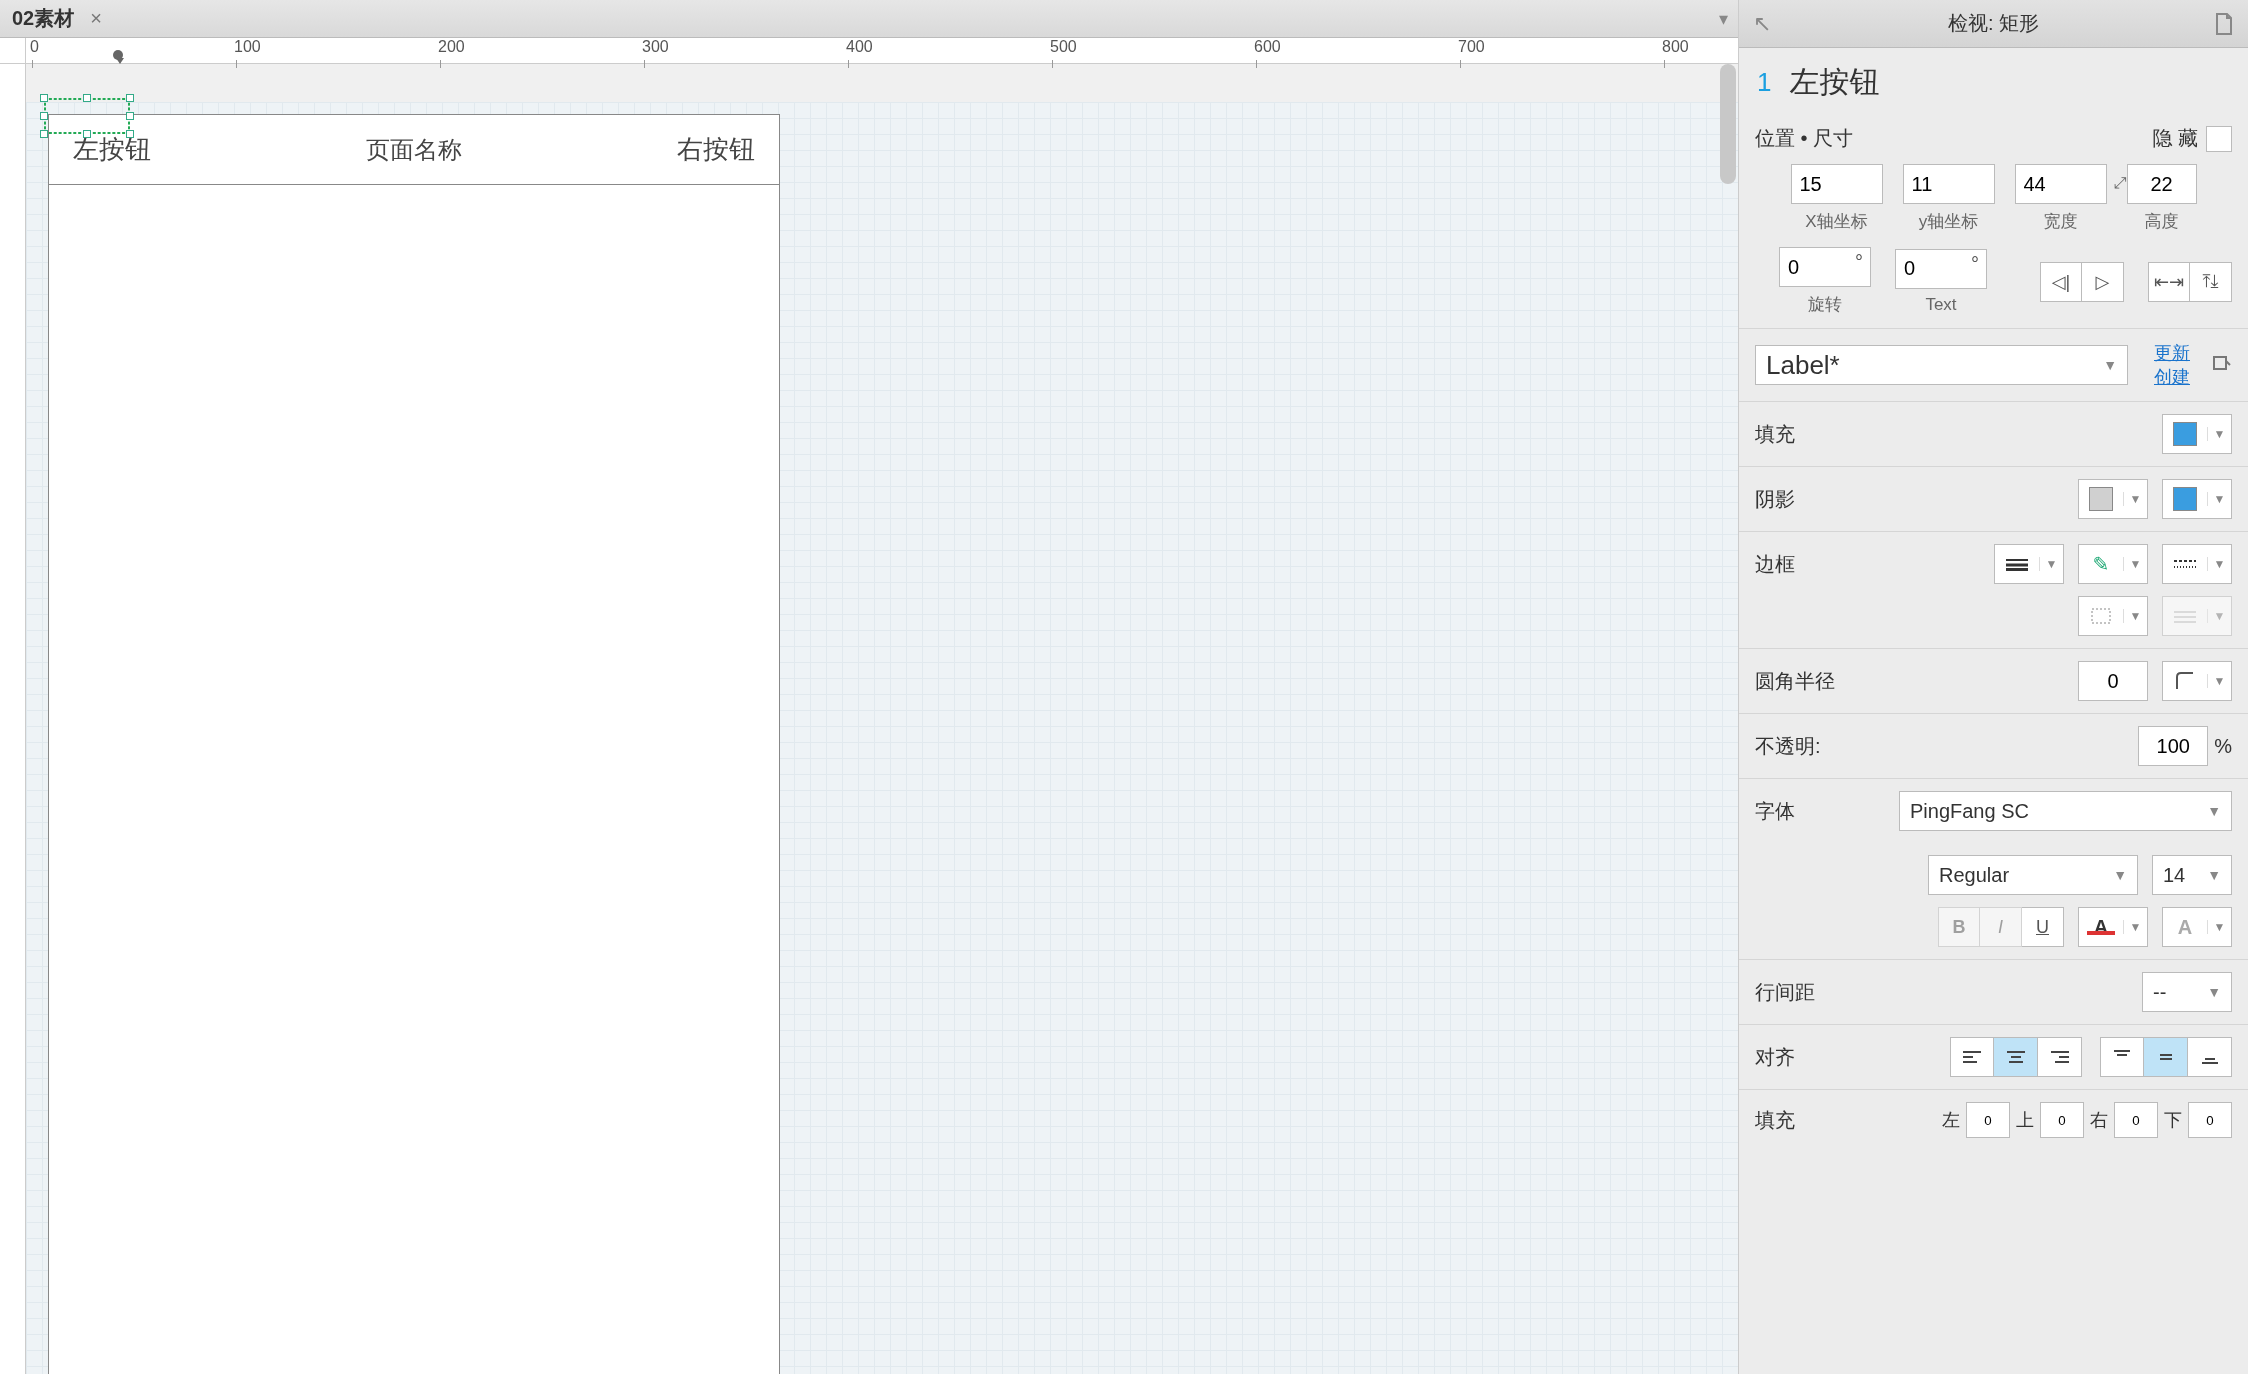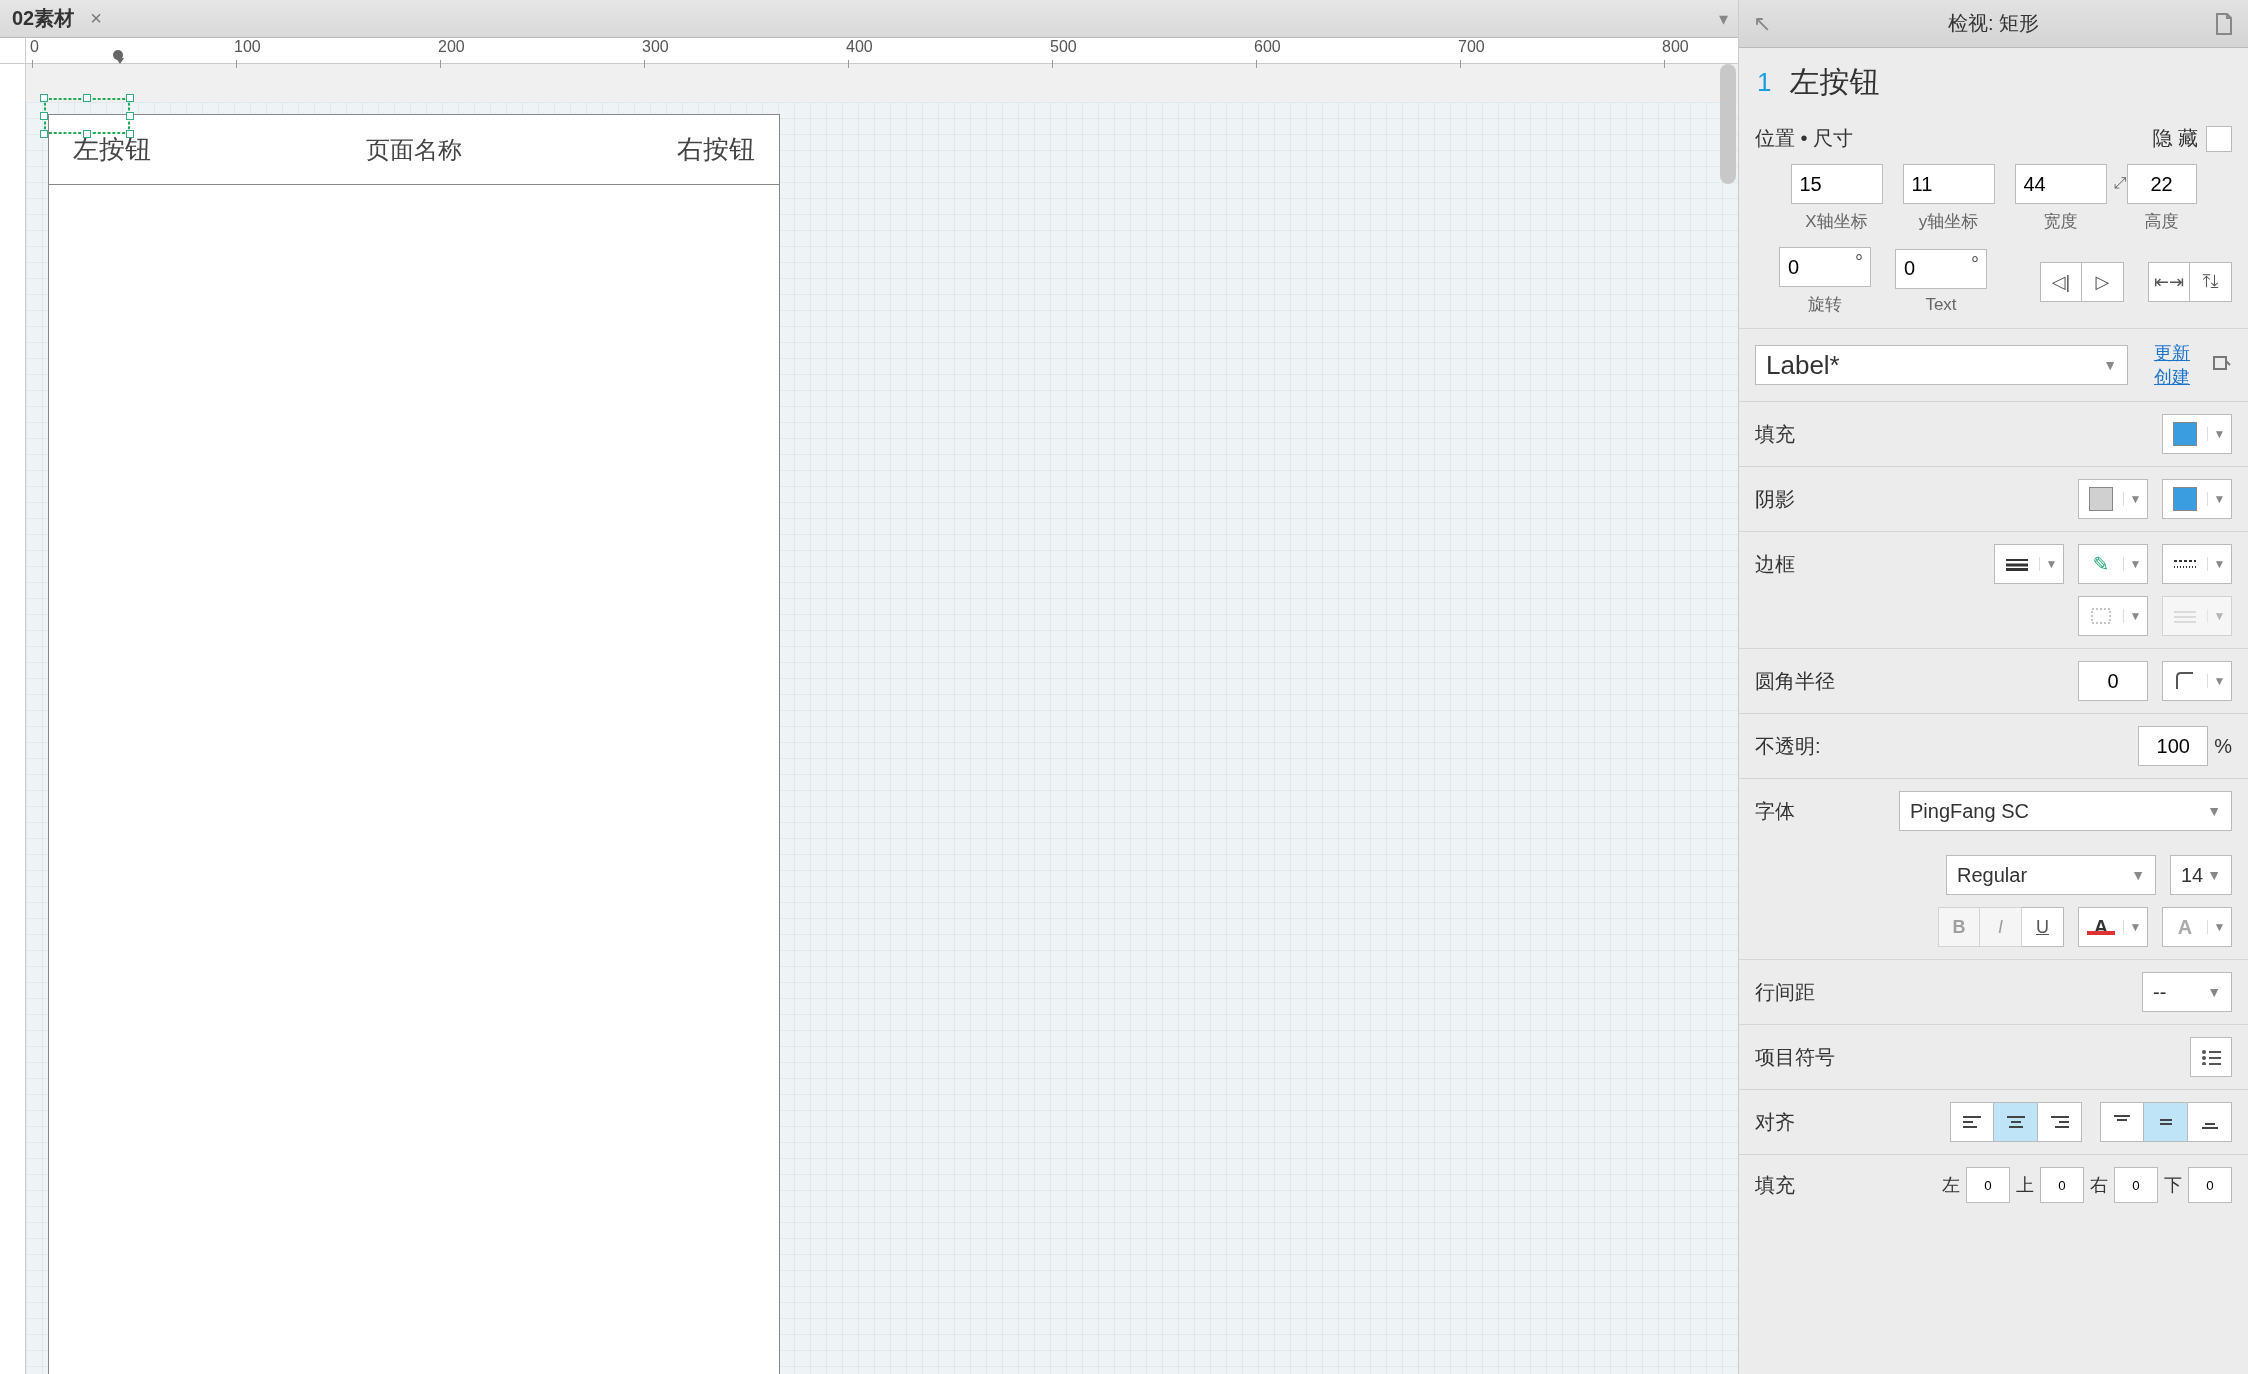--- a/index.html
+++ b/index.html
@@ -355,21 +355,21 @@
         <div class="dropdown" style="flex:1;margin-left:40px;">
           <span>PingFang SC</span>
             <span class="caret">▼</span>
         </div>
       </div>
       <div class="row" style="justify-content:flex-end;gap:14px;margin-bottom:12px;">
         <div class="dropdown" style="width:210px;flex:none;">
           <span>Regular</span>
             <span class="caret">▼</span>
         </div>
-        <div class="dropdown" style="width:62px;flex:none;">
+        <div class="dropdown" style="width:80px;flex:none;">
           <span>14</span>
             <span class="caret">▼</span>
         </div>
       </div>
       <div class="row" style="justify-content:flex-end;gap:14px;">
         <div class="icon-grp">
           <div class="icon-btn" style="opacity:.5;font-weight:700;">B</div>
           <div class="icon-btn" style="opacity:.5;font-style:italic;">I</div>
           <div class="icon-btn" style="text-decoration:underline;">U</div>
         </div>
@@ -390,35 +390,20 @@
     <div class="section">
       <div class="row between">
         <span class="lab">行间距</span>
         <div class="dropdown" style="width:90px;flex:none;">
           <span>--</span>
             <span class="caret">▼</span>
         </div>
       </div>
     </div>
 
-    <div class="section">
-      <div class="row between">
-        <span class="lab">项目符号</span>
-        <div class="icon-btn">
-          <svg width="20" height="16">
-              <circle cx="3" cy="3" r="2" fill="#555"></circle>
-              <line x1="8" y1="3" x2="20" y2="3" stroke="#555" stroke-width="2"></line>
-              <circle cx="3" cy="9" r="2" fill="#555"></circle>
-              <line x1="8" y1="9" x2="20" y2="9" stroke="#555" stroke-width="2"></line>
-              <circle cx="3" cy="15" r="2" fill="#555"></circle>
-              <line x1="8" y1="15" x2="20" y2="15" stroke="#555" stroke-width="2"></line>
-            </svg>
-        </div>
-      </div>
-    </div>
 
     <div class="section">
       <div class="row between">
         <span class="lab">对齐</span>
         <div style="display:flex;gap:18px;">
           <div class="toggle-grp">
             <div class="tg">
                 <svg width="18" height="14">
                   <line x1="0" y1="2" x2="18" y2="2" stroke="#444" stroke-width="2"></line>
                   <line x1="0" y1="7" x2="10" y2="7" stroke="#444" stroke-width="2"></line>

